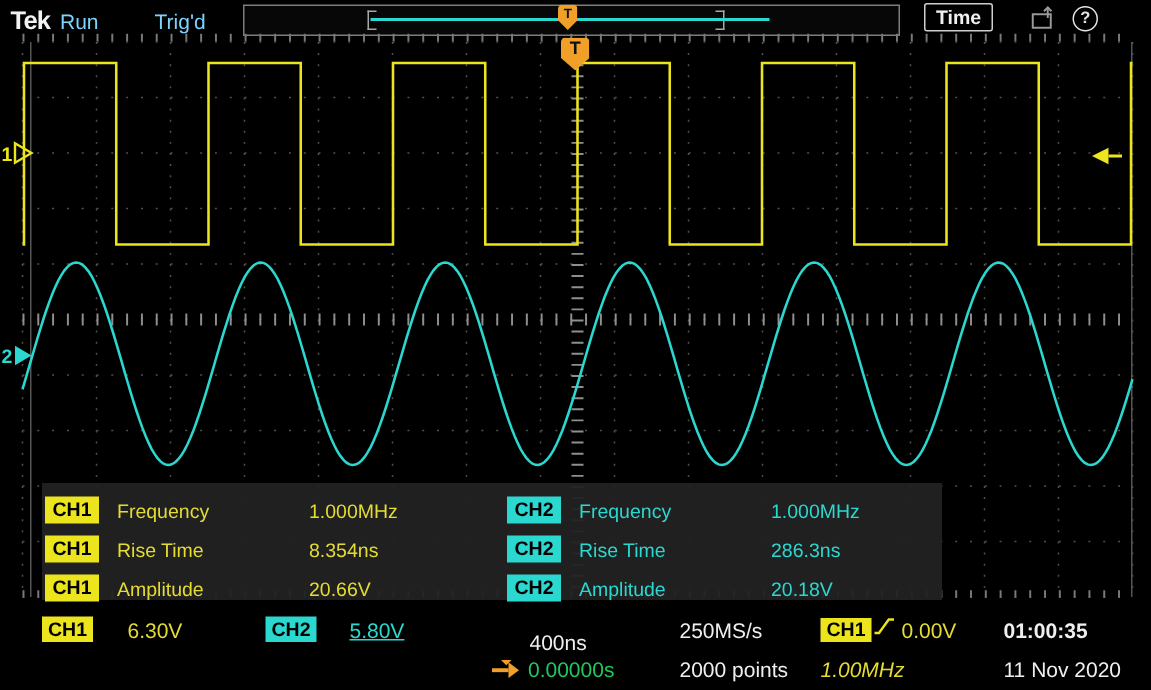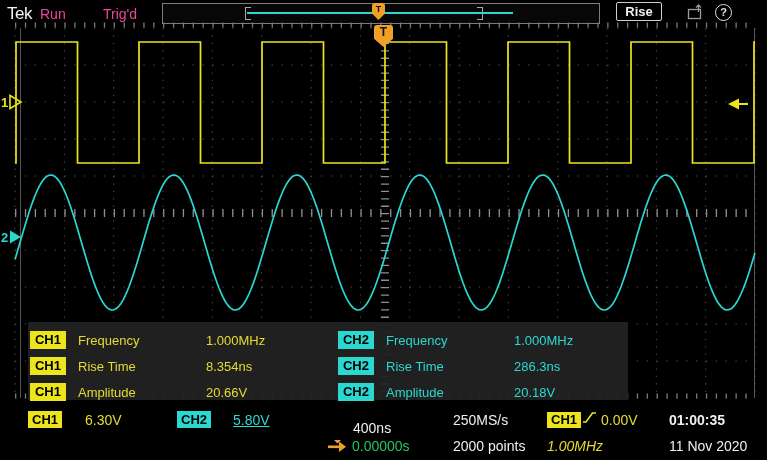--- a/index.html
+++ b/index.html
@@ -1,21 +1,21 @@
 <!DOCTYPE html>
 <html><head>
 <meta charset="utf-8">
 <style>
   html,body{margin:0;padding:0;background:#000;}
   .screen{position:relative;width:767px;height:460px;background:#000;overflow:hidden;
           font-family:"Liberation Sans",sans-serif;color:#e8e8e8;}
   
   .topbar{position:absolute;left:0;top:0;width:767px;height:28px;}
-  .logo{position:absolute;left:7px;top:4px;font-size:17px;font-weight:400;letter-spacing:-0.5px;color:#f2f2f2;}
-  .status{position:absolute;top:6px;font-size:14px;color:#ec4899;}
+  .logo{position:absolute;left:7px;top:4px;font-size:17px;font-weight:700;letter-spacing:-0.5px;color:#f2f2f2;}
+  .status{position:absolute;top:6px;font-size:14px;color:#7dd3fc;}
   .status.run{left:40px;}
   .status.trig{left:103px;}
   .acqbar{position:absolute;left:162px;top:3px;width:436px;height:19px;background:#070707;border:1px solid #7d7d7d;}
   .bracket{position:absolute;top:3px;width:5px;height:11px;}
   .bracket.left{left:82px;border-left:1px solid #a8a8a8;border-top:1px solid #a8a8a8;border-bottom:1px solid #a8a8a8;}
   .bracket.right{left:314px;border-right:1px solid #a8a8a8;border-top:1px solid #a8a8a8;border-bottom:1px solid #a8a8a8;}
   .acqline{position:absolute;left:84px;top:8px;width:266px;height:2px;background:#2bd8d0;}
   .tmark{position:absolute;background:#f0a028;color:#111;font-weight:bold;text-align:center;
          clip-path:polygon(0 0,100% 0,100% 62%,50% 100%,0 62%);border-radius:3px;}
   .tmark.small{left:209px;top:-1px;width:13px;height:17px;font-size:9px;line-height:12px;z-index:5;}
@@ -67,21 +67,21 @@
     <span class="status run">Run</span>
     <span class="status trig">Trig'd</span>
 
     <div class="acqbar">
       <span class="bracket left"></span>
       <span class="bracket right"></span>
       <span class="acqline"></span>
       <div class="tmark small">T</div>
     </div>
 
-    <button class="finebtn">Rise</button>
+    <button class="finebtn">Time</button>
 
     <span class="saveicon">
       <svg width="17" height="16" viewBox="0 0 17 16">
         <rect x="1.5" y="5.5" width="12" height="9" fill="none" stroke="#9a9a9a" stroke-width="1.3"></rect>
         <line x1="11.5" y1="8" x2="11.5" y2="1.5" stroke="#9a9a9a" stroke-width="1.3"></line>
         <polyline points="9,3.5 11.5,1 14,3.5" fill="none" stroke="#9a9a9a" stroke-width="1.3"></polyline>
       </svg>
     </span>
 
     <span class="helpicon">?</span>

